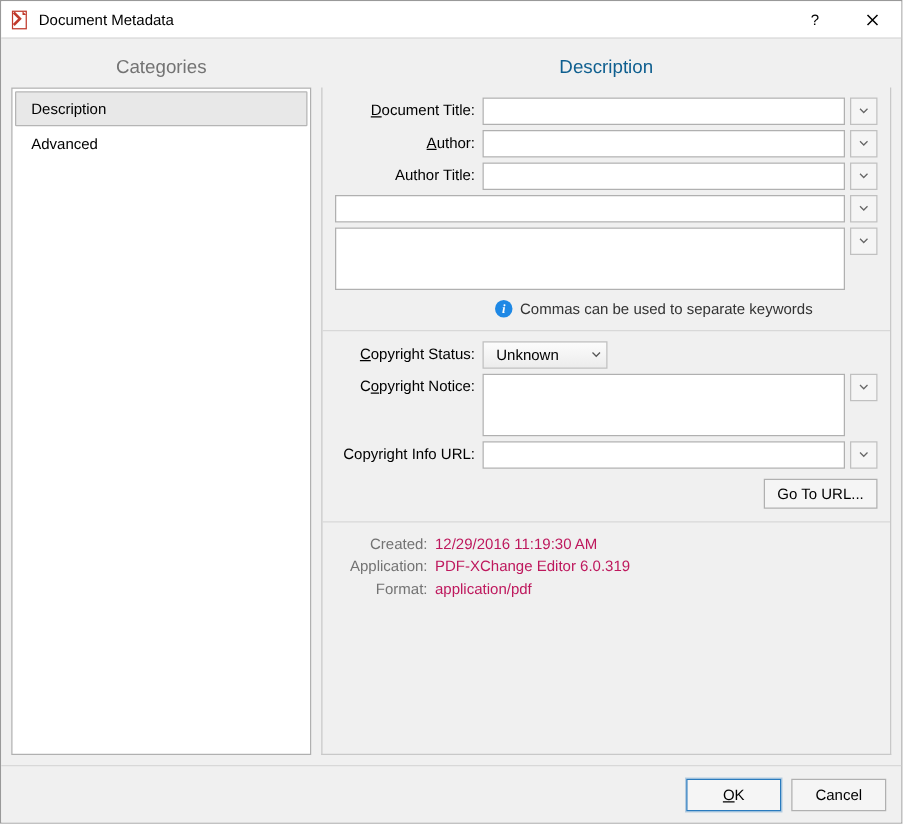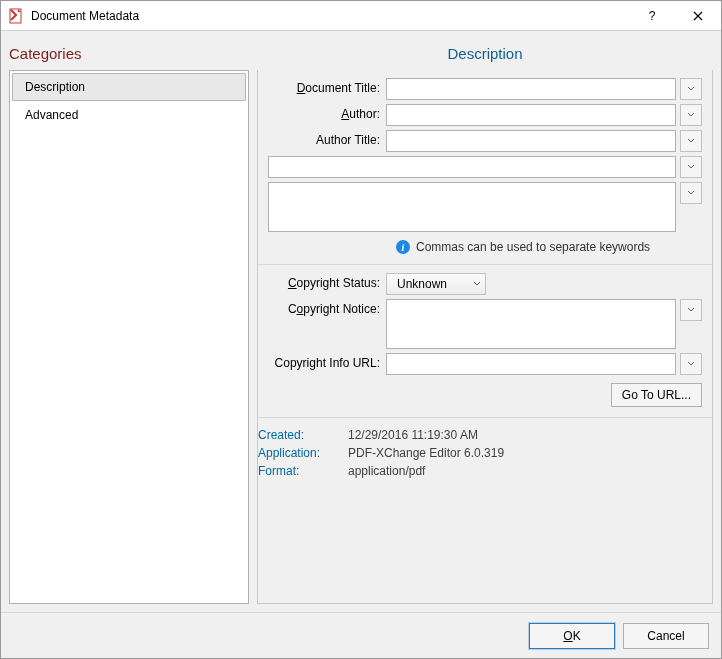--- a/index.html
+++ b/index.html
@@ -4,21 +4,21 @@
 <style>
 * { box-sizing: border-box; margin: 0; padding: 0; font-family: "Segoe UI", Tahoma, sans-serif; font-size: 12px; }
 body { background: #f0f0f0; width: 722px; height: 659px; overflow: hidden; }
 .window { width: 722px; height: 659px; background: #fff; border: 1px solid #999; display: flex; flex-direction: column; }
 .titlebar { height: 30px; background: #fff; display: flex; align-items: center; border-bottom: 1px solid #d0d0d0; }
 .title-icon { width: 16px; height: 16px; margin: 0 6px 0 8px; }
 .title-text { flex: 1; font-size: 12px; color: #000; }
 .win-btn { width: 46px; height: 30px; display: flex; align-items: center; justify-content: center; color: #000; }
 .content { flex: 1; display: flex; padding: 8px; gap: 8px; background: #f0f0f0; }
 .cat-panel { width: 240px; display: flex; flex-direction: column; }
-.panel-header { text-align: left; color: #7f1d1d; font-size: 15px; padding: 6px 0 8px; }
+.panel-header { text-align: center; color: #737373; font-size: 15px; padding: 6px 0 8px; }
 .cat-list { flex: 1; background: #fff; border: 1px solid #b0b0b0; padding: 2px; }
 .cat-item { padding: 6px 12px; border: 1px solid transparent; }
 .cat-item.selected { background: #e8e8e8; border: 1px solid #b5b5b5; border-radius: 1px; }
 .main-panel { flex: 1; display: flex; flex-direction: column; }
 .main-header { text-align: center; color: #0f5f8f; font-size: 15px; padding: 6px 0 8px; }
 .form-area { flex: 1; border: 1px solid #c8c8c8; border-top: none; background: #f0f0f0; display: flex; flex-direction: column; }
 .fields { padding: 8px 10px 6px; border-bottom: 1px solid #d8d8d8; }
 .row { display: flex; align-items: flex-start; margin-bottom: 4px; }
 .row label { width: 118px; text-align: right; padding-right: 6px; padding-top: 3px; color: #000; }
 .row label .mn { text-decoration: underline; }
@@ -29,24 +29,24 @@
 .ta-sm { height: 60px; }
 .ta-med { height: 50px; }
 .dd-btn { width: 22px; height: 22px; border: 1px solid #c0c0c0; background: #f5f5f5; display: flex; align-items: center; justify-content: center; }
 .hint-row { display: flex; align-items: center; padding: 4px 0 4px 128px; gap: 6px; color: #333; }
 .info-icon { width: 14px; height: 14px; border-radius: 50%; background: #1e88e5; color: #fff; font-weight: bold; font-size: 10px; display: flex; align-items: center; justify-content: center; font-style: italic; font-family: Georgia, serif; }
 .sel { width: 100px; height: 22px; border: 1px solid #c0c0c0; background: linear-gradient(#fcfcfc,#ececec); display: flex; align-items: center; justify-content: space-between; padding: 0 4px 0 10px; }
 .url-btn-row { display: flex; justify-content: flex-end; padding: 4px 0; }
 .btn-gotourl { height: 24px; padding: 0 10px; border: 1px solid #b0b0b0; background: #f5f5f5; }
 .info-block { padding: 10px 10px 10px 0; }
 .info-row { display: flex; margin-bottom: 4px; }
-.info-row .ilabel { width: 90px; text-align: left; padding-right: 6px; color: #0369a1; }
-.info-row .ival { color: #404040; }
+.info-row .ilabel { width: 90px; text-align: right; padding-right: 6px; color: #737373; }
+.info-row .ival { color: #be185d; }
 .footer { height: 46px; display: flex; align-items: center; justify-content: flex-end; padding: 0 12px; gap: 8px; background: #f0f0f0; border-top: 1px solid #d8d8d8; }
-.btn { width: 86px; height: 26px; border: 1px solid #b0b0b0; background: #f5f5f5;}
+.btn { width: 76px; height: 26px; border: 1px solid #b0b0b0; background: #f5f5f5;}
 .btn.primary { border: 1px solid #2a7bbe; box-shadow: 0 0 0 1px rgba(42,123,190,.3); }
 .chev { width: 8px; height: 8px; }
 svg { display: block; }
 </style>
 </head>
 <body>
 
 <div class="window">
   <div class="titlebar">
     <span class="title-icon">

